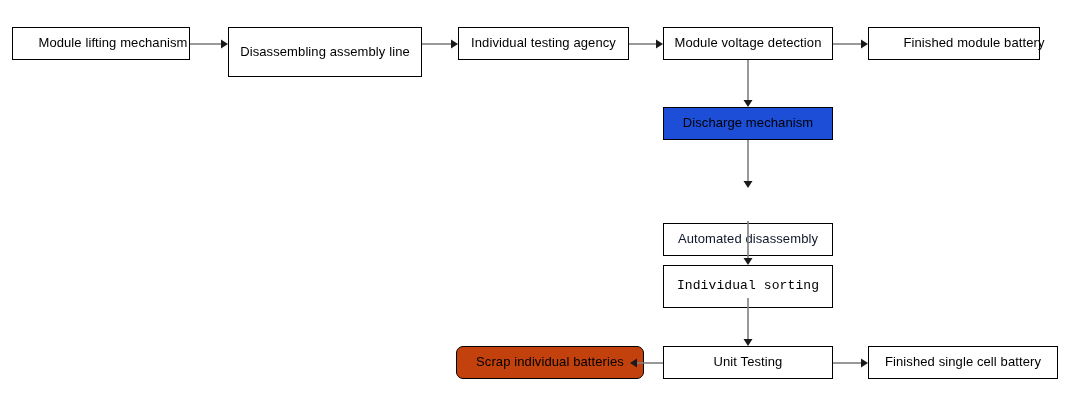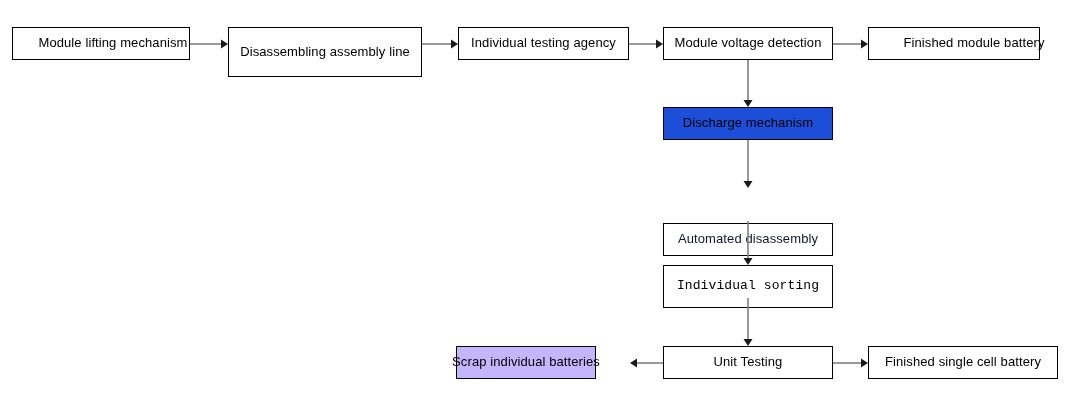--- a/index.html
+++ b/index.html
@@ -63,21 +63,21 @@
     </div>
     <div class="node" style="left: 663px; top: 188px; width: 170px; height: 33px; border-color: rgb(0, 0, 0); background: rgb(255, 255, 255); color: #0f172a; margin-top: 35px;">
       <span>Automated disassembly</span>
     </div>
     <div class="node" style="left: 663px; top: 265px; width: 170px; height: 43px; border-color: rgb(0, 0, 0); background: rgb(255, 255, 255); color: rgb(0, 0, 0); font-family: Liberation Mono, monospace;">
       <span>Individual sorting</span>
     </div>
     <div class="node" style="left: 663px; top: 346px; width: 170px; height: 33px; border-color: rgb(0, 0, 0); background: rgb(255, 255, 255); color: rgb(0, 0, 0);">
       <span>Unit Testing</span>
     </div>
-    <div class="node" style="left: 456px; top: 346px; width: 140px; height: 33px; border-color: rgb(0, 0, 0); background: #c4b5fd; color: rgb(0, 0, 0);">
+    <div class="node" style="left: 456px; top: 346px; width: 188px; height: 33px; border-color: rgb(0, 0, 0); background: #c2410c; color: rgb(0, 0, 0); border-radius: 7px;">
       <span>Scrap individual batteries</span>
     </div>
     <div class="node" style="left: 868px; top: 346px; width: 190px; height: 33px; border-color: rgb(0, 0, 0); background: rgb(255, 255, 255); color: rgb(0, 0, 0);">
       <span>Finished single cell battery</span>
     </div>
     <div class="conn" style="left: 190px; top: 36.5px; width: 38px; height: 14px;">
       <svg width="38" height="14" viewBox="0 0 38 14">
         <line x1="0" y1="7" x2="32" y2="7" stroke="#7f7f7f" stroke-width="1.6"></line>
         <polygon points="38,7 31,2.5 31,11.5" fill="#1a1a1a"></polygon>
       </svg>

